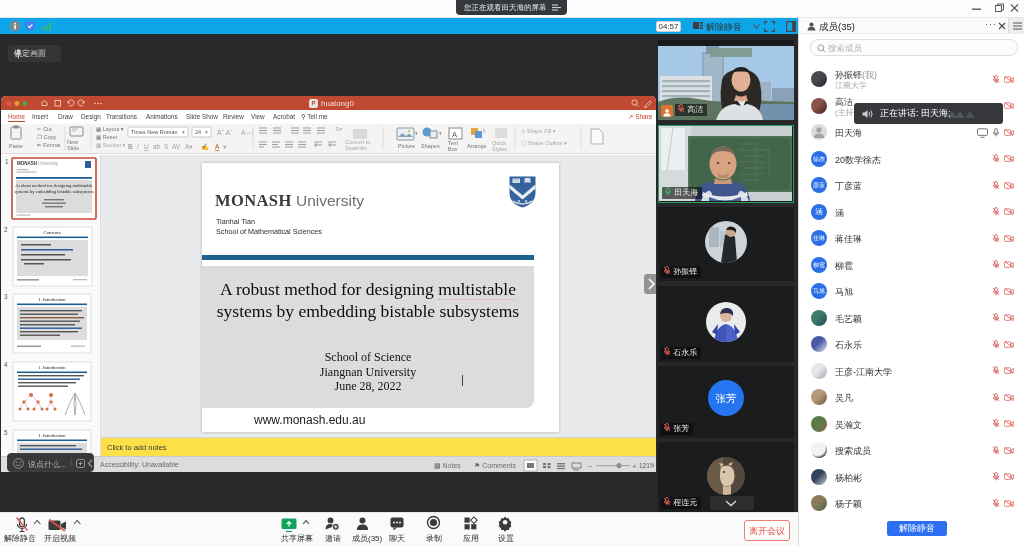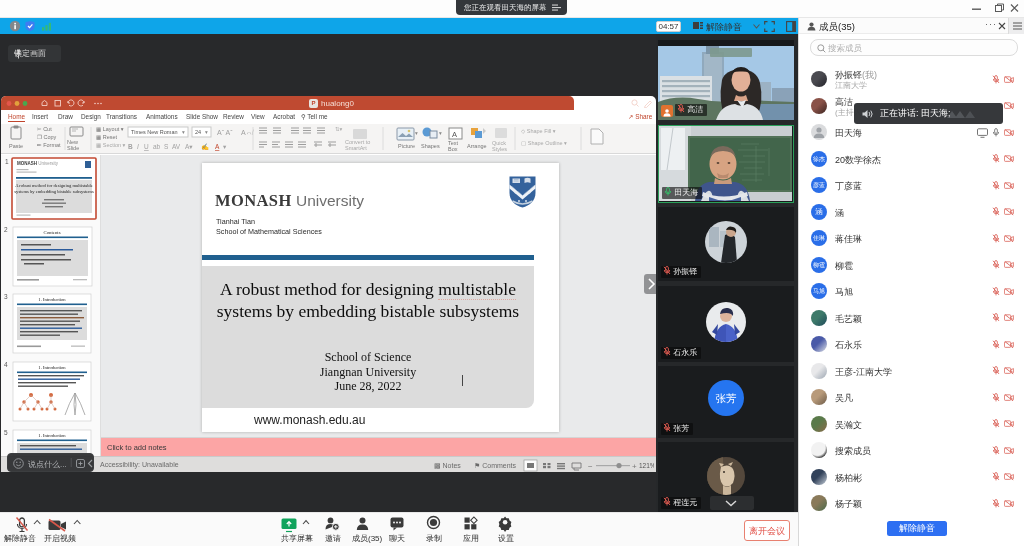--- a/index.html
+++ b/index.html
@@ -16,28 +16,28 @@
 #meettb { left:0; top:18px; width:798px; height:16px; background:#0ea5e9; }
 #timerbox { left:656px; top:3px; width:25px; height:11px; background:#fff; border:1px solid #cfcfcf; border-radius:2px; font-size:8px; color:#333; text-align:center; line-height:9px; }
 #viewsel { left:706px; top:3px; font-size:9px; color:#333; }
 
 
 #sharearea { left:0; top:34px; width:656px; height:478px; background:#28292b; }
 #lockbtn { left:8px; top:11px; width:53px; height:17px; background:#333537; border-radius:3px; color:#dcdcdc; font-size:8px; line-height:17px; }
 
 
 #ppt { left:1px; top:62px; width:655px; height:376px; background:#fff; border-radius:5px 5px 0 0; }
-#ppt-title { left:0; top:0; width:573px; height:14px; background:#bf4a31; border-radius:5px 5px 0 0; }
+#ppt-title { left:0; top:0; width:655px; height:14px; background:#bf4a31; border-radius:5px 5px 0 0; }
 #ppt-menu { left:0; top:14px; width:655px; height:14px; background:#ffffff; }
 .mtab { position:absolute; top:3px; font-size:6.4px; color:#464646; white-space:nowrap; }
 #ppt-ribbon { left:0; top:28px; width:655px; height:30px; background:#f5f4f3; border-bottom:1px solid #d9d9d9; }
 #ppt-content { left:0; top:59px; width:655px; height:282px; background:#e9eaeb; }
 #thumbpanel { left:0; top:0; width:100px; height:301px; background:#fafafa; border-right:1px solid #dedede; }
 #slide { left:201px; top:8px; width:357px; height:269px; background:#fff; box-shadow:0 0 3px rgba(0,0,0,0.25); }
-#ppt-notes { left:100px; top:341px; width:555px; height:19px; background:#fca5a5; border-top:1px solid #d5d5d5; }
+#ppt-notes { left:100px; top:341px; width:555px; height:19px; background:#fde047; border-top:1px solid #d5d5d5; }
 #ppt-status { left:0; top:360px; width:655px; height:16px; background:#dedddc; border-top:1px solid #c9c9c9; }
 
 
 #videocol { left:656px; top:34px; width:142px; height:478px; background:#26282a; }
 .vtile { position:absolute; left:2px; width:136px; background:#1a1c1e; overflow:hidden; }
 .vlabel { position:absolute; left:4px; bottom:4px; height:12px; background:rgba(10,10,10,0.62); border-radius:1px; color:#e8e8e8; font-size:8px; line-height:12px; padding:0 4px 0 2px; white-space:nowrap; }
 
 
 #bottombar { left:0px; top:512px; width:798px; height:34px; background:#fafafa; border-top:1px solid #e8e8e8; }
 

